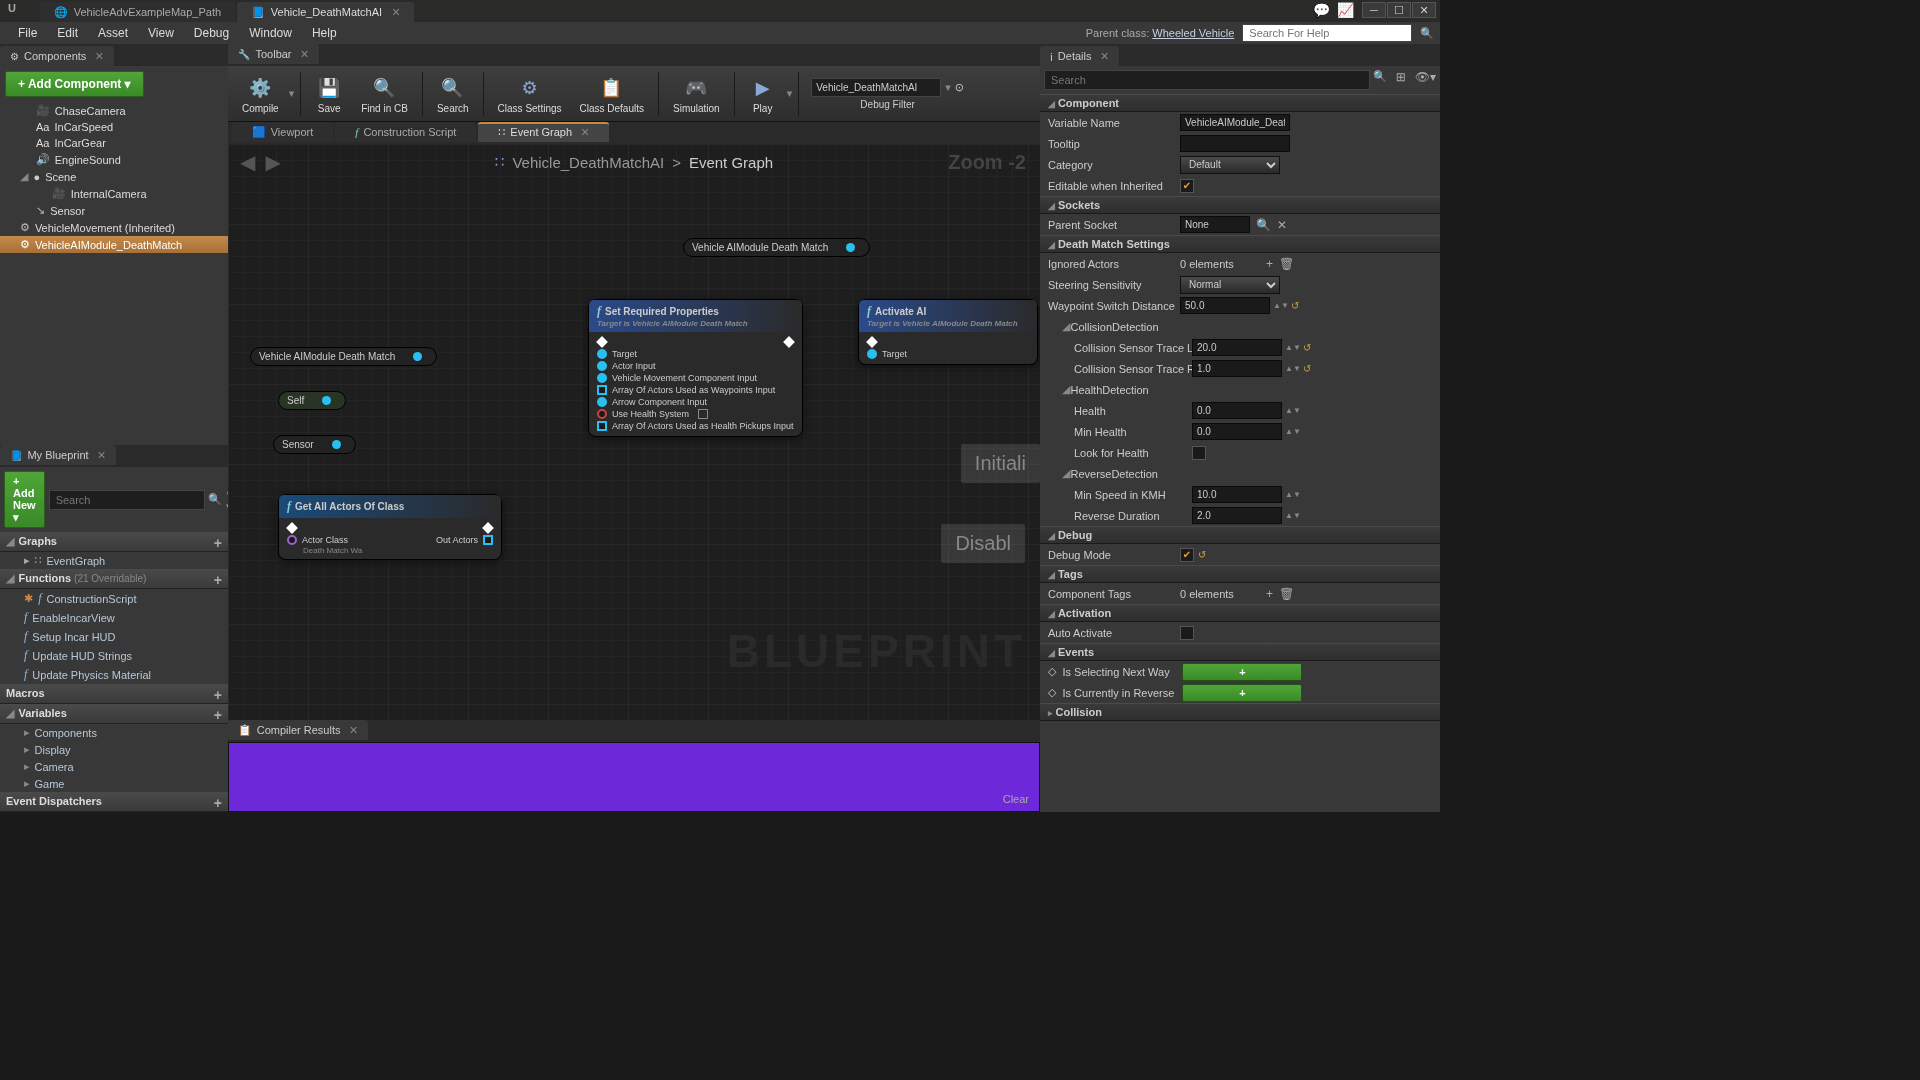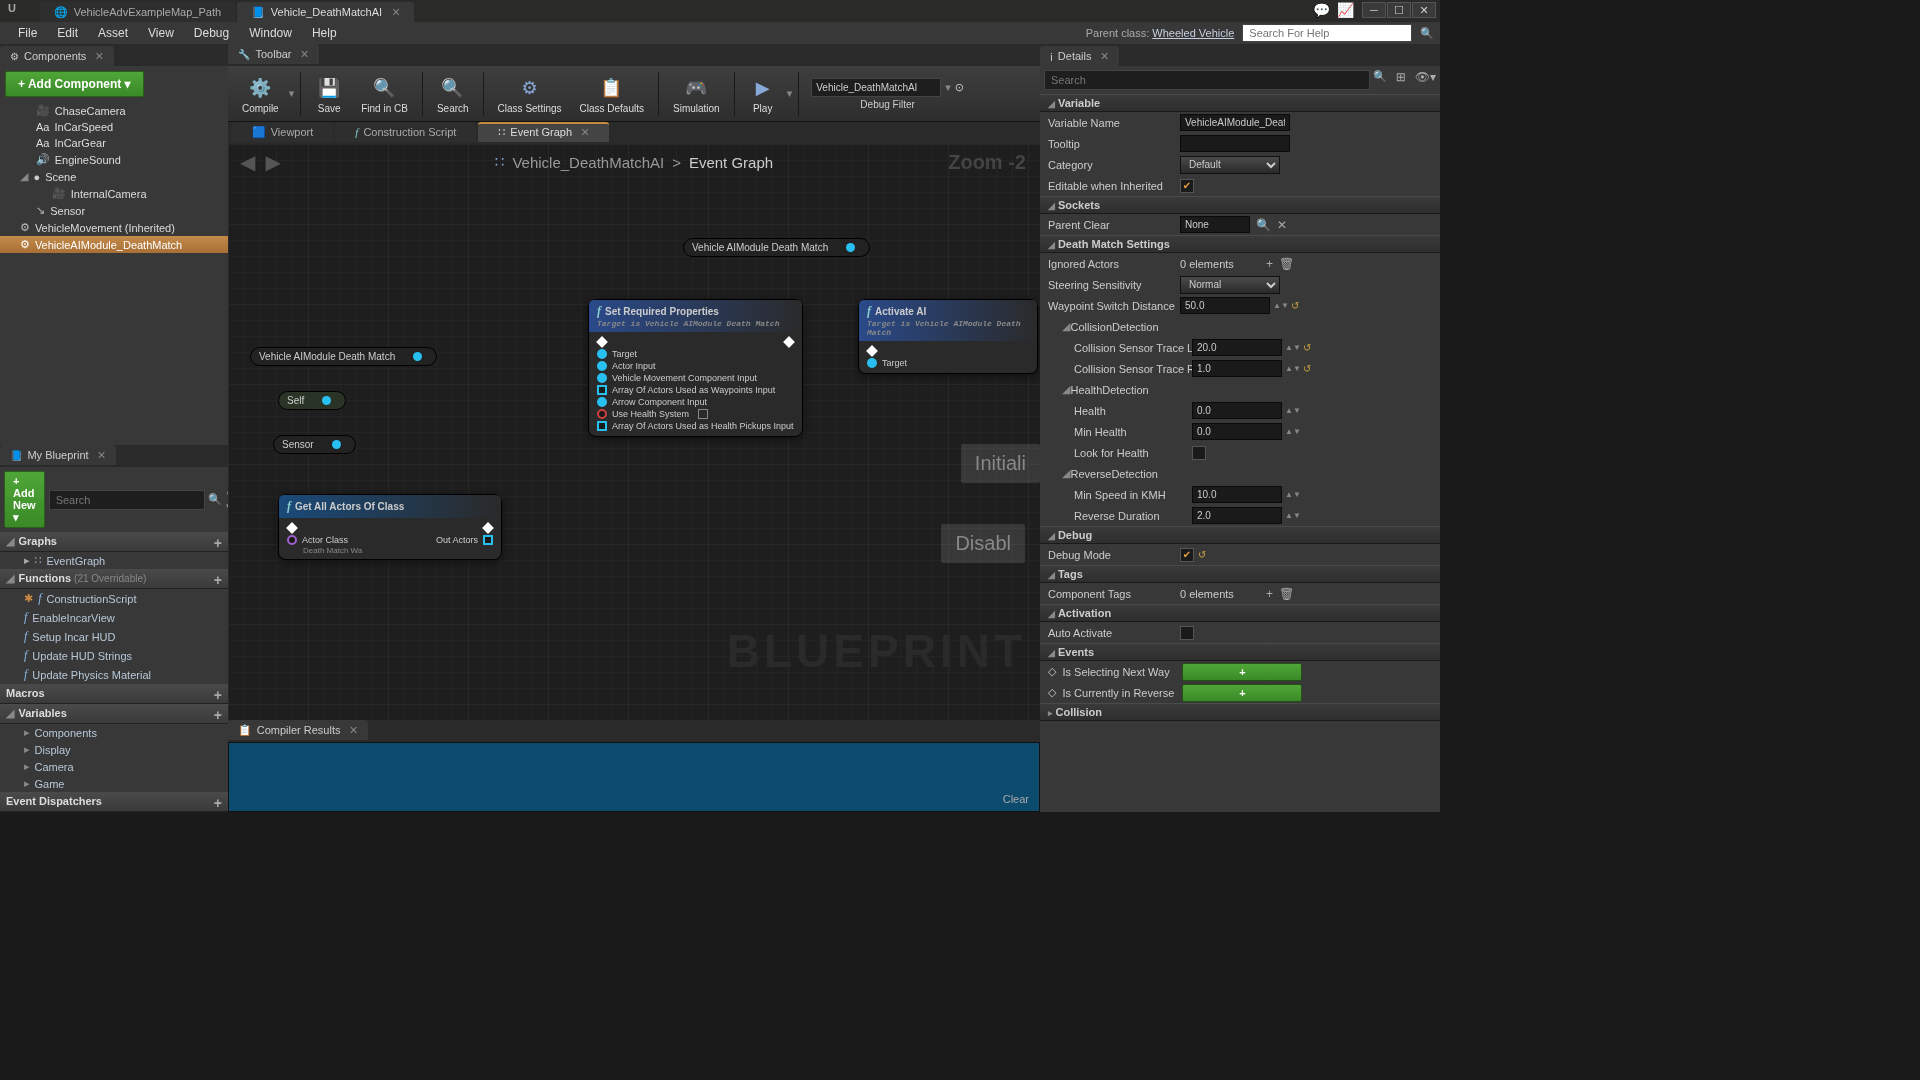--- a/index.html
+++ b/index.html
@@ -55,35 +55,35 @@
 .nav-arrow { color:#555; font-size:20px; cursor:pointer; }
 .breadcrumb { position:absolute; left:50%; transform:translateX(-50%); display:flex; align-items:center; gap:8px; color:#999; font-size:15px; }
 .zoom-label { position:absolute; right:14px; color:#444; font-size:20px; font-weight:bold; }
 .watermark { position:absolute; right:14px; bottom:42px; color:#2a2a2a; font-size:46px; font-weight:900; letter-spacing:4px; pointer-events:none; }
 .bg-label { position:absolute; background:rgba(180,180,180,0.18); color:#888; font-size:20px; padding:8px 14px; border-radius:2px; }
 .node { position:absolute; background:#2a2a2a; border:1px solid #000; border-radius:8px; box-shadow:0 2px 8px rgba(0,0,0,0.5); }
 .node-header { padding:4px 8px; font-size:10px; font-weight:bold; border-radius:5px 5px 0 0; }
 .node-header.blue { background:linear-gradient(90deg,#1a4a7a,#2a2a2a);}
 .node-header.darkblue { background:linear-gradient(90deg,#2a4a8a,#2a2a2a);}
 .node-header .fn-i { color:#8cc; font-style:italic; font-family:serif; font-size:12px; margin-right:4px;}
-.node-sub { font-size:8px ; color:#888; font-style:italic;font-family:Liberation Mono, monospace; }
+.node-sub { font-size:8px ; color:#888; font-style:italic; }
 .node-body { padding:4px 8px; }
 .pin-row { display:flex; align-items:center; gap:5px; font-size:9px; padding:1px 0; }
 .pin-row.out { justify-content:flex-end;}
 .pin { width:10px; height:10px; border-radius:50%; background:#1a1a1a; border:2px solid #4ca; flex-shrink:0;}
 .pin.exec { border-radius:0; transform:rotate(45deg) scale(0.8); border-color:#fff; background:#fff;}
 .pin.blue { border-color:#28c0f0; background:#28c0f0;}
 .pin.red { border-color:#d04040;}
 .pin.array { border-radius:0; border-color:#28c0f0;}
 .var-node { position:absolute; background:#222; border:1px solid #000; border-radius:10px; padding:3px 14px 3px 8px; display:flex; align-items:center; gap:18px; font-size:10px; }
 .var-node .dot { width:9px; height:9px; border-radius:50%; background:#28c0f0; }
 svg.wires { position:absolute; inset:0; pointer-events:none; }
 svg.wires path { fill:none; stroke-width:1.5; }
 .compiler-bar { height:22px; background:#2a2a2a; display:flex; }
-.compiler-body { height:70px; background:#0c4a6e; border:1px solid #111; position:relative;text-decoration:underline;}
+.compiler-body { height:70px; background:#6d28d9; border:1px solid #111; position:relative;text-decoration:underline;}
 .clear-btn { position:absolute; right:10px; bottom:6px; color:#aaa; font-size:11px; cursor:pointer;}
 .details-search { display:flex; padding:4px; gap:3px; }
 .det-section-h { height:18px; background:linear-gradient(#3a3a3a,#2e2e2e); padding:2px 8px; font-size:11px; font-weight:bold; border-top:1px solid #4a4a4a; border-bottom:1px solid #1a1a1a; }
 .det-section-h .arrow { color:#888; margin-right:3px; font-size:9px;}
 .det-row { display:flex; align-items:center; padding:1px 8px; font-size:11px; min-height:21px; }
 .det-row.sub { padding-left:22px;}
 .det-row.sub2 { padding-left:34px;}
 .det-label { width:132px; flex-shrink:0; white-space:nowrap; overflow:hidden; }
 .det-input { flex:1; height:17px; background:#1a1a1a; border:1px solid #0a0a0a; color:#ccc; padding:1px 4px; font-size:10px; max-width:110px;}
 .det-select { width:100px; height:18px; background:linear-gradient(#4a4a4a,#2a2a2a); border:1px solid #111; color:#ccc; font-size:10px; padding:1px 4px; }
@@ -468,41 +468,41 @@
           <span class="tab-close">×</span>
         </div>
       </div>
     <div class="details-search">
       <input class="search-box" placeholder="Search" style="">
       <span class="magnify">🔍</span>
       <span class="right-icons">⊞</span>
       <span class="right-icons">👁▾</span>
     </div>
 
-    <div class="det-section-h"><span class="arrow">◢</span><span>Variable</span></div>
+    <div class="det-section-h"><span class="arrow">◢</span><span>Component</span></div>
     <div class="det-row">
         <span class="det-label">Variable Name</span>
         <input class="det-input" value="VehicleAIModule_Death" style="">
       </div>
     <div class="det-row">
         <span class="det-label">Tooltip</span>
         <input class="det-input" style="">
       </div>
     <div class="det-row">
         <span class="det-label">Category</span>
         <select class="det-select"><option>Default</option></select>
       </div>
     <div class="det-row">
         <span class="det-label">Editable when Inherited</span>
         <span class="checkbox">✔</span>
       </div>
 
     <div class="det-section-h"><span class="arrow">◢</span><span>Sockets</span></div>
     <div class="det-row">
-        <span class="det-label">Parent Clear</span>
+        <span class="det-label">Parent Socket</span>
         <input class="det-input" style="max-width: 70px;" value="None">
         <span class="right-icons">🔍</span>
         <span class="right-icons">✕</span>
       </div>
 
     <div class="det-section-h"><span class="arrow">◢</span><span>Death Match Settings</span></div>
     <div class="det-row">
         <span class="det-label">Ignored Actors</span>
         <span style="width:80px;">0 elements</span>
         <span class="right-icons">+</span>

